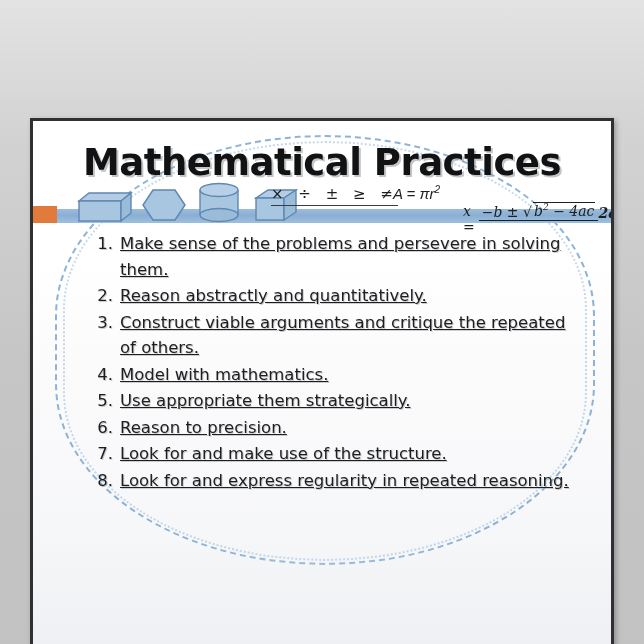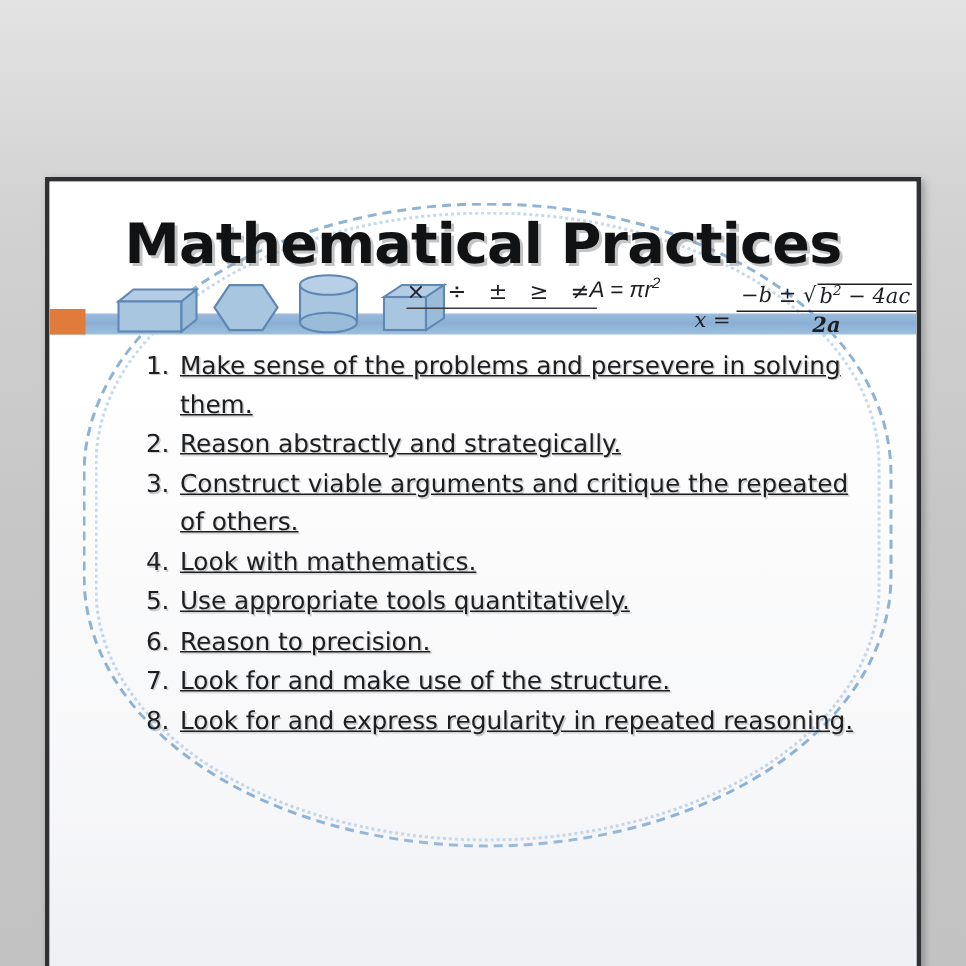--- a/index.html
+++ b/index.html
@@ -146,21 +146,21 @@
     display: flex;
     align-items: center;
     font-family: "DejaVu Serif", serif;
     font-style: italic;
     font-size: 14px;
     color: #1d1f22;
   }
   #quadratic .lhs { margin-right: 4px; padding-top: 14px; }
   #quadratic .frac {
     display: inline-flex;
-    flex-direction: column;
+    flex-direction: row;
     align-items: center;
   }
   #quadratic .num {
     padding: 0 3px 1px 3px;
     border-bottom: 1.4px solid #1d1f22;
     white-space: nowrap;
   }
   #quadratic .den { padding-top: 1px; font-weight: bold; }
   #quadratic .rad {
     border-top: 1.2px solid #1d1f22;
@@ -266,33 +266,33 @@
         </span>
       </div>
 
       <ul id="practices">
         <li>
           <span class="num">1.</span>
           <span class="txt">Make sense of the problems and persevere in solving them.</span>
         </li>
         <li>
           <span class="num">2.</span>
-          <span class="txt">Reason abstractly and strategically.</span>
+          <span class="txt">Reason abstractly and quantitatively.</span>
         </li>
         <li>
           <span class="num">3.</span>
           <span class="txt">Construct viable arguments and critique the repeated of others.</span>
         </li>
         <li>
           <span class="num">4.</span>
-          <span class="txt">Look with mathematics.</span>
+          <span class="txt">Model with mathematics.</span>
         </li>
         <li>
           <span class="num">5.</span>
-          <span class="txt">Use appropriate tools quantitatively.</span>
+          <span class="txt">Use appropriate them strategically.</span>
         </li>
         <li>
           <span class="num">6.</span>
           <span class="txt">Reason to precision.</span>
         </li>
         <li>
           <span class="num">7.</span>
           <span class="txt">Look for and make use of the structure.</span>
         </li>
         <li>

